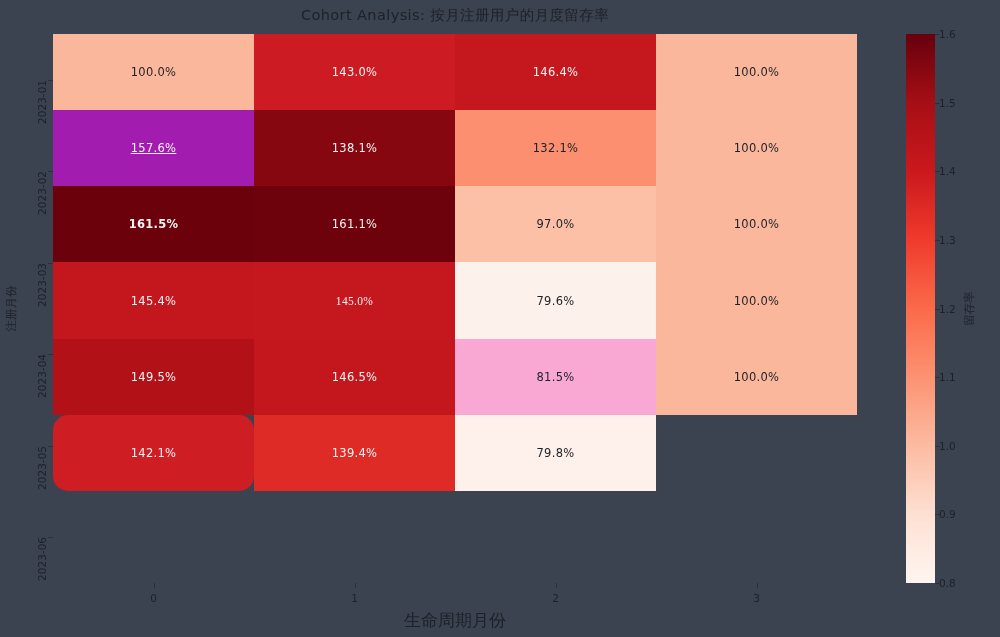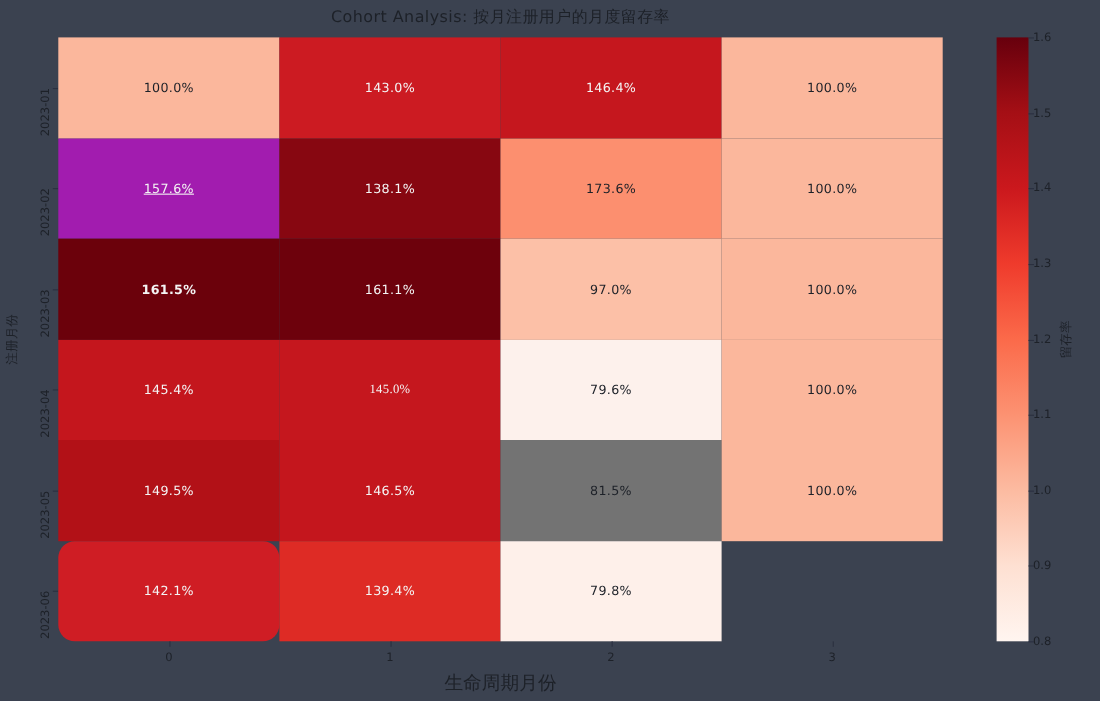--- a/index.html
+++ b/index.html
@@ -16,21 +16,21 @@
     position:absolute;left:0;top:6px;width:910px;
     text-align:center;
     font-size:14.5px;color:#1d2128;
     letter-spacing:.4px;
     white-space:nowrap;
   }
 
   
   #plot{
     position:absolute;left:53px;top:34px;
-    width:804px;height:549px;
+    width:804px;height:457px;
     display:grid;
     grid-template-columns:repeat(4,1fr);
     grid-template-rows:repeat(6,1fr);
   }
   .cell{
     position:relative;
     display:flex;align-items:center;justify-content:center;
     font-size:11.5px;
     letter-spacing:.3px;
   }
@@ -132,33 +132,33 @@
       <div class="ymark" style="top: 503.25px;"></div>
     </div>
 
   <div id="plot">
       <div class="cell light" style="background: rgb(251, 183, 156);">100.0%</div>
       <div class="cell dark" style="background: rgb(204, 27, 34);">143.0%</div>
       <div class="cell dark" style="background: rgb(197, 23, 30);">146.4%</div>
       <div class="cell light" style="background: rgb(251, 183, 156);">100.0%</div>
       <div class="cell dark" style="background: #a21caf; text-decoration: underline;">157.6%</div>
       <div class="cell dark" style="background: rgb(135, 7, 17);">138.1%</div>
-      <div class="cell light" style="background: rgb(252, 143, 111);">173.6%</div>
+      <div class="cell light" style="background: rgb(252, 143, 111);">132.1%</div>
       <div class="cell light" style="background: rgb(251, 183, 156);">100.0%</div>
       <div class="cell dark" style="background: rgb(107, 1, 11); font-weight: bold;">161.5%</div>
       <div class="cell dark" style="background: rgb(109, 1, 12);">161.1%</div>
       <div class="cell light" style="background: rgb(252, 192, 167);">97.0%</div>
       <div class="cell light" style="background: rgb(251, 183, 156);">100.0%</div>
       <div class="cell dark" style="background: rgb(196, 22, 29);">145.4%</div>
       <div class="cell dark" style="background: rgb(197, 23, 30); font-family: Liberation Serif, serif;">145.0%</div>
       <div class="cell light" style="background: rgb(253, 241, 236);">79.6%</div>
       <div class="cell light" style="background: rgb(251, 183, 156);">100.0%</div>
       <div class="cell dark" style="background: rgb(178, 17, 23);">149.5%</div>
       <div class="cell dark" style="background: rgb(196, 22, 29);">146.5%</div>
-      <div class="cell light" style="background: #737373; text-align: right;">81.5%</div>
+      <div class="cell light" style="background: #f9a8d4; text-align: right;">81.5%</div>
       <div class="cell light" style="background: rgb(251, 183, 156);">100.0%</div>
       <div class="cell dark" style="background: rgb(207, 29, 36); border-radius: 15px;">142.1%</div>
       <div class="cell dark" style="background: rgb(222, 43, 37);">139.4%</div>
       <div class="cell light" style="background: rgb(254, 240, 234);">79.8%</div>
     </div>
 
   <div id="xlabels">
       <div class="xtick" style="left: 100.5px;">0</div>
       <div class="xmark" style="left: 100.5px;"></div>
       <div class="xtick" style="left: 301.5px;">1</div>

